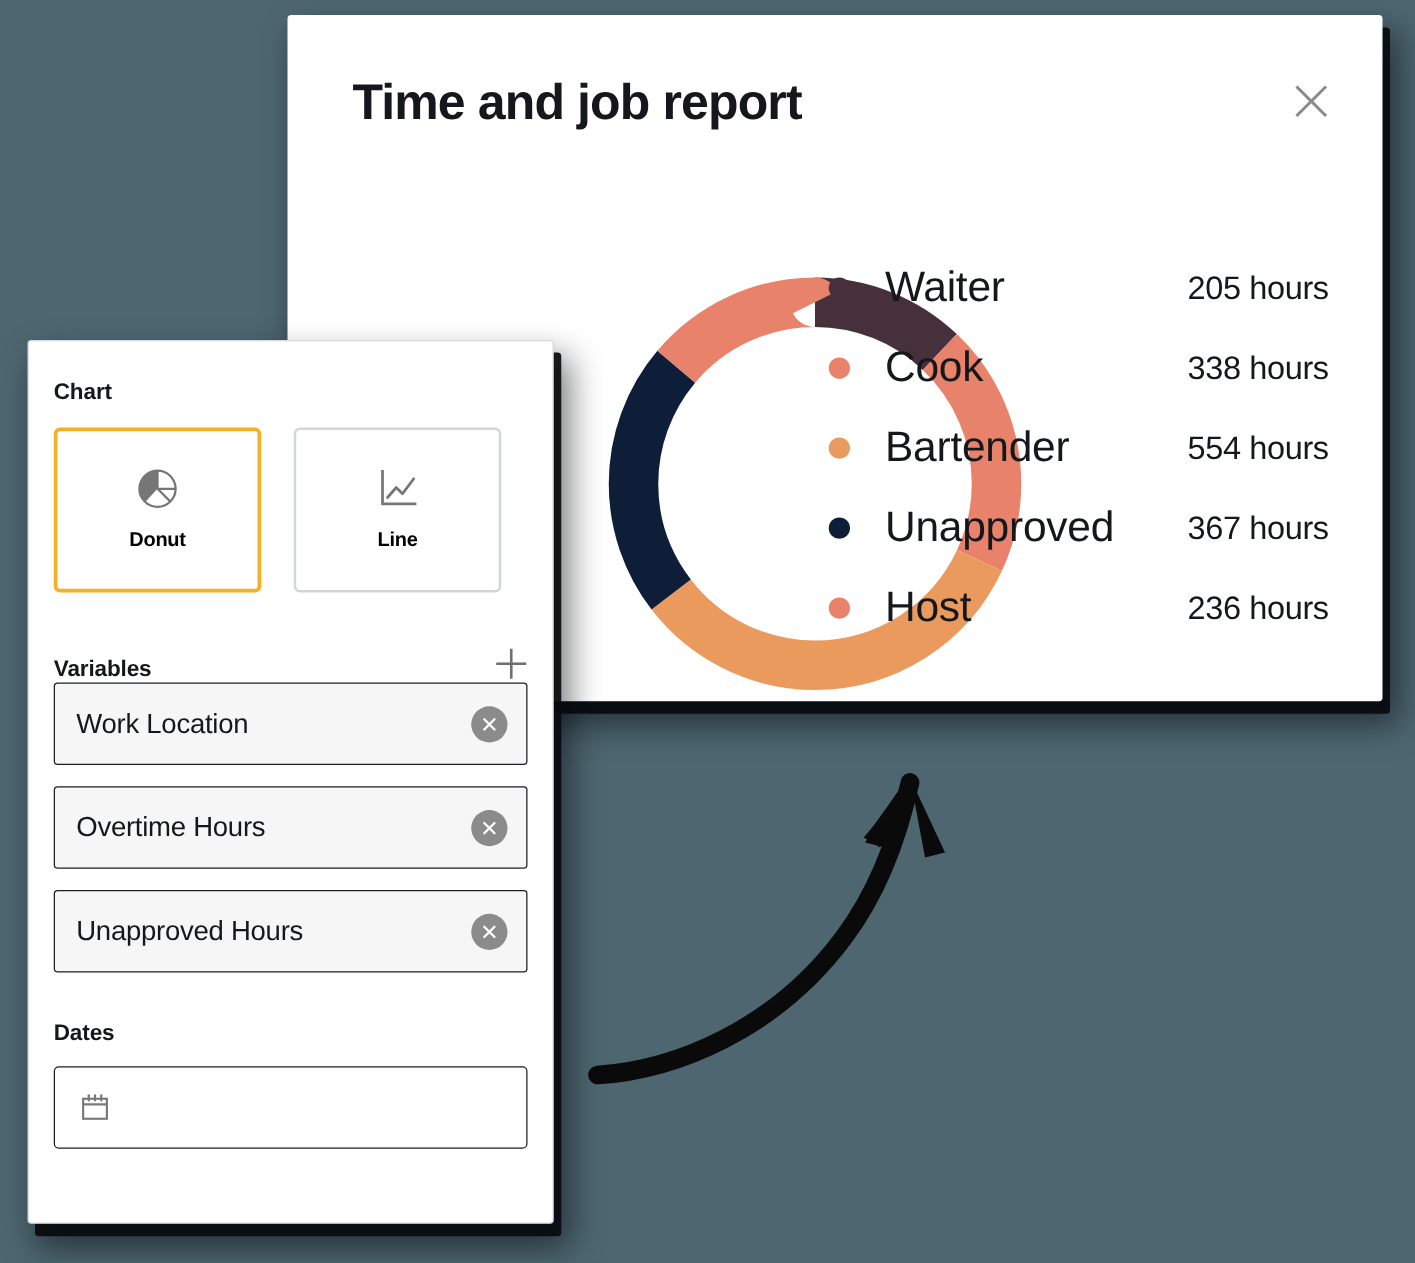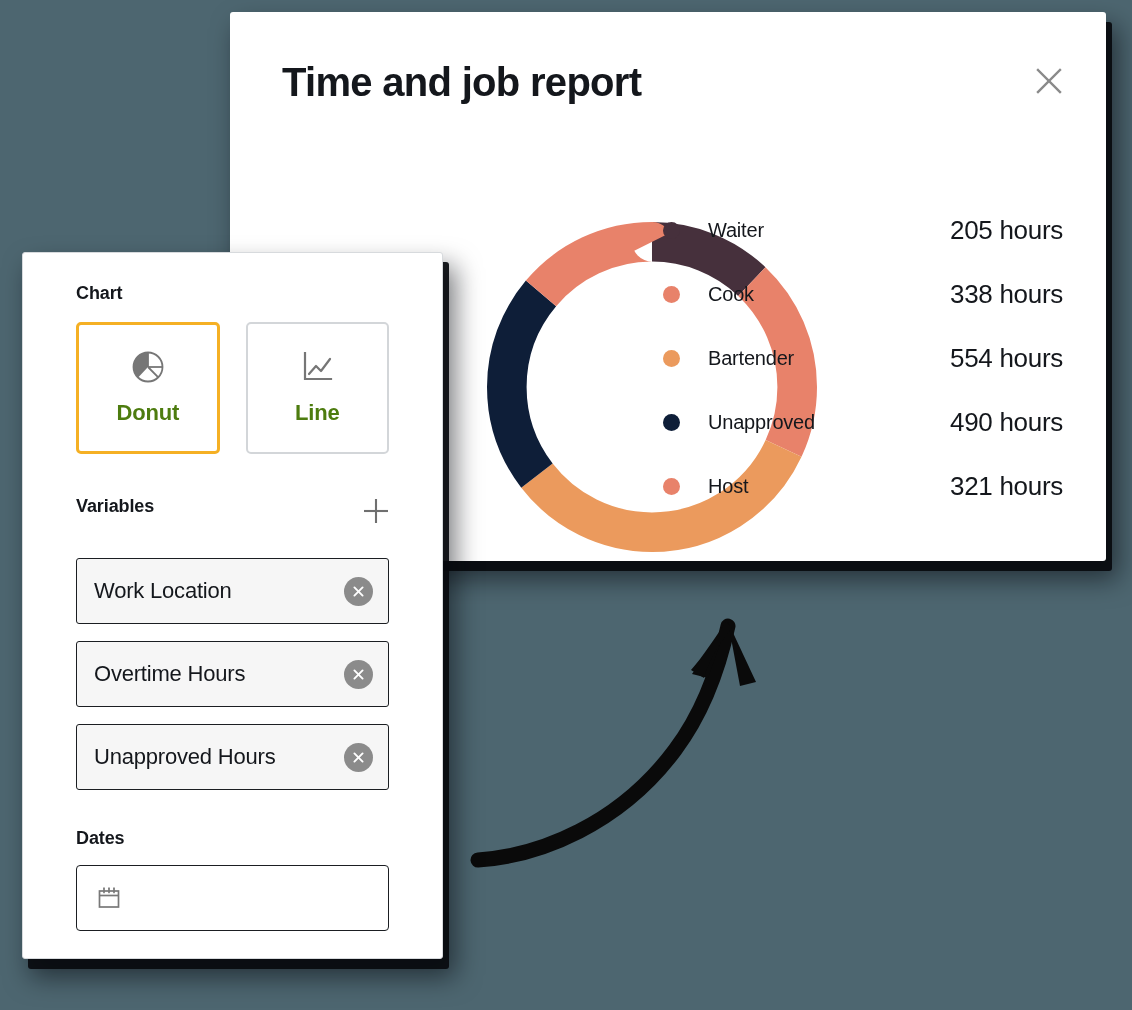--- a/index.html
+++ b/index.html
@@ -107,21 +107,21 @@
 
   .legend-dot {
     width: 17px;
     height: 17px;
     border-radius: 50%;
     flex: 0 0 17px;
     margin-right: 0;
   }
 
   .legend-label {
-    font-size: 20px;
+    font-size: 34px;
     color: #14171c;
     margin-left: 28px;
     flex: 1 1 auto;
     letter-spacing: -0.2px;
     white-space: nowrap;
   }
 
   .legend-value {
     font-size: 26px;
     font-weight: normal;
@@ -129,30 +129,30 @@
     text-align: right;
     letter-spacing: -0.3px;
     white-space: nowrap;
     min-width: 166px;
   }
 
   
   .control-panel {
     position: absolute;
     left: 22px;
-    top: 252px;
+    top: 272px;
     width: 421px;
     height: 707px;
     background: #ffffff;
     border: 1px solid #d7dadd;
     border-radius: 3px;
     z-index: 20;
     box-shadow: 6px 10px 0 0 rgba(8,10,14,0.92),
                 10px 16px 26px 2px rgba(5,8,12,0.55);
-    padding: 30px 53px;
+    padding: 30px 20px;
   }
 
   .section-label {
     font-size: 18px;
     font-weight: bold;
     color: #14171c;
     letter-spacing: -0.1px;
   }
 
   
@@ -182,33 +182,33 @@
 
   .chart-type-icon {
     margin-bottom: 16px;
     display: flex;
     align-items: center;
     justify-content: center;
     height: 34px;
   }
 
   .chart-type-name {
-    font-size: 22px;
+    font-size: 16px;
     font-weight: bold;
-    color: #4d7c0f;
+    color: #000000;
     letter-spacing: -0.2px;
   }
 
   
   .variables-head {
     display: flex;
-    align-items: flex-start;
+    align-items: flex-end;
     justify-content: space-between;
     margin-top: 42px;
-    margin-bottom: 32px;
+    margin-bottom: 0;
   }
 
   .add-variable-button {
     width: 30px;
     height: 30px;
     display: flex;
     align-items: center;
     justify-content: center;
     cursor: pointer;
     background: none;
@@ -336,27 +336,27 @@
 
       <div class="legend-row">
         <span class="legend-dot" style="background:#eb9a5d"></span>
         <span class="legend-label">Bartender</span>
         <span class="legend-value">554 hours</span>
       </div>
 
       <div class="legend-row">
         <span class="legend-dot" style="background:#0e1e38"></span>
         <span class="legend-label">Unapproved</span>
-        <span class="legend-value">490 hours</span>
+        <span class="legend-value">367 hours</span>
       </div>
 
       <div class="legend-row">
         <span class="legend-dot" style="background:#e8826a"></span>
         <span class="legend-label">Host</span>
-        <span class="legend-value">321 hours</span>
+        <span class="legend-value">236 hours</span>
       </div>
 
     </div>
   </div>
 
   <div class="control-panel">
 
     <div class="chart-section-head">
       <span class="section-label">Chart</span>
     </div>

